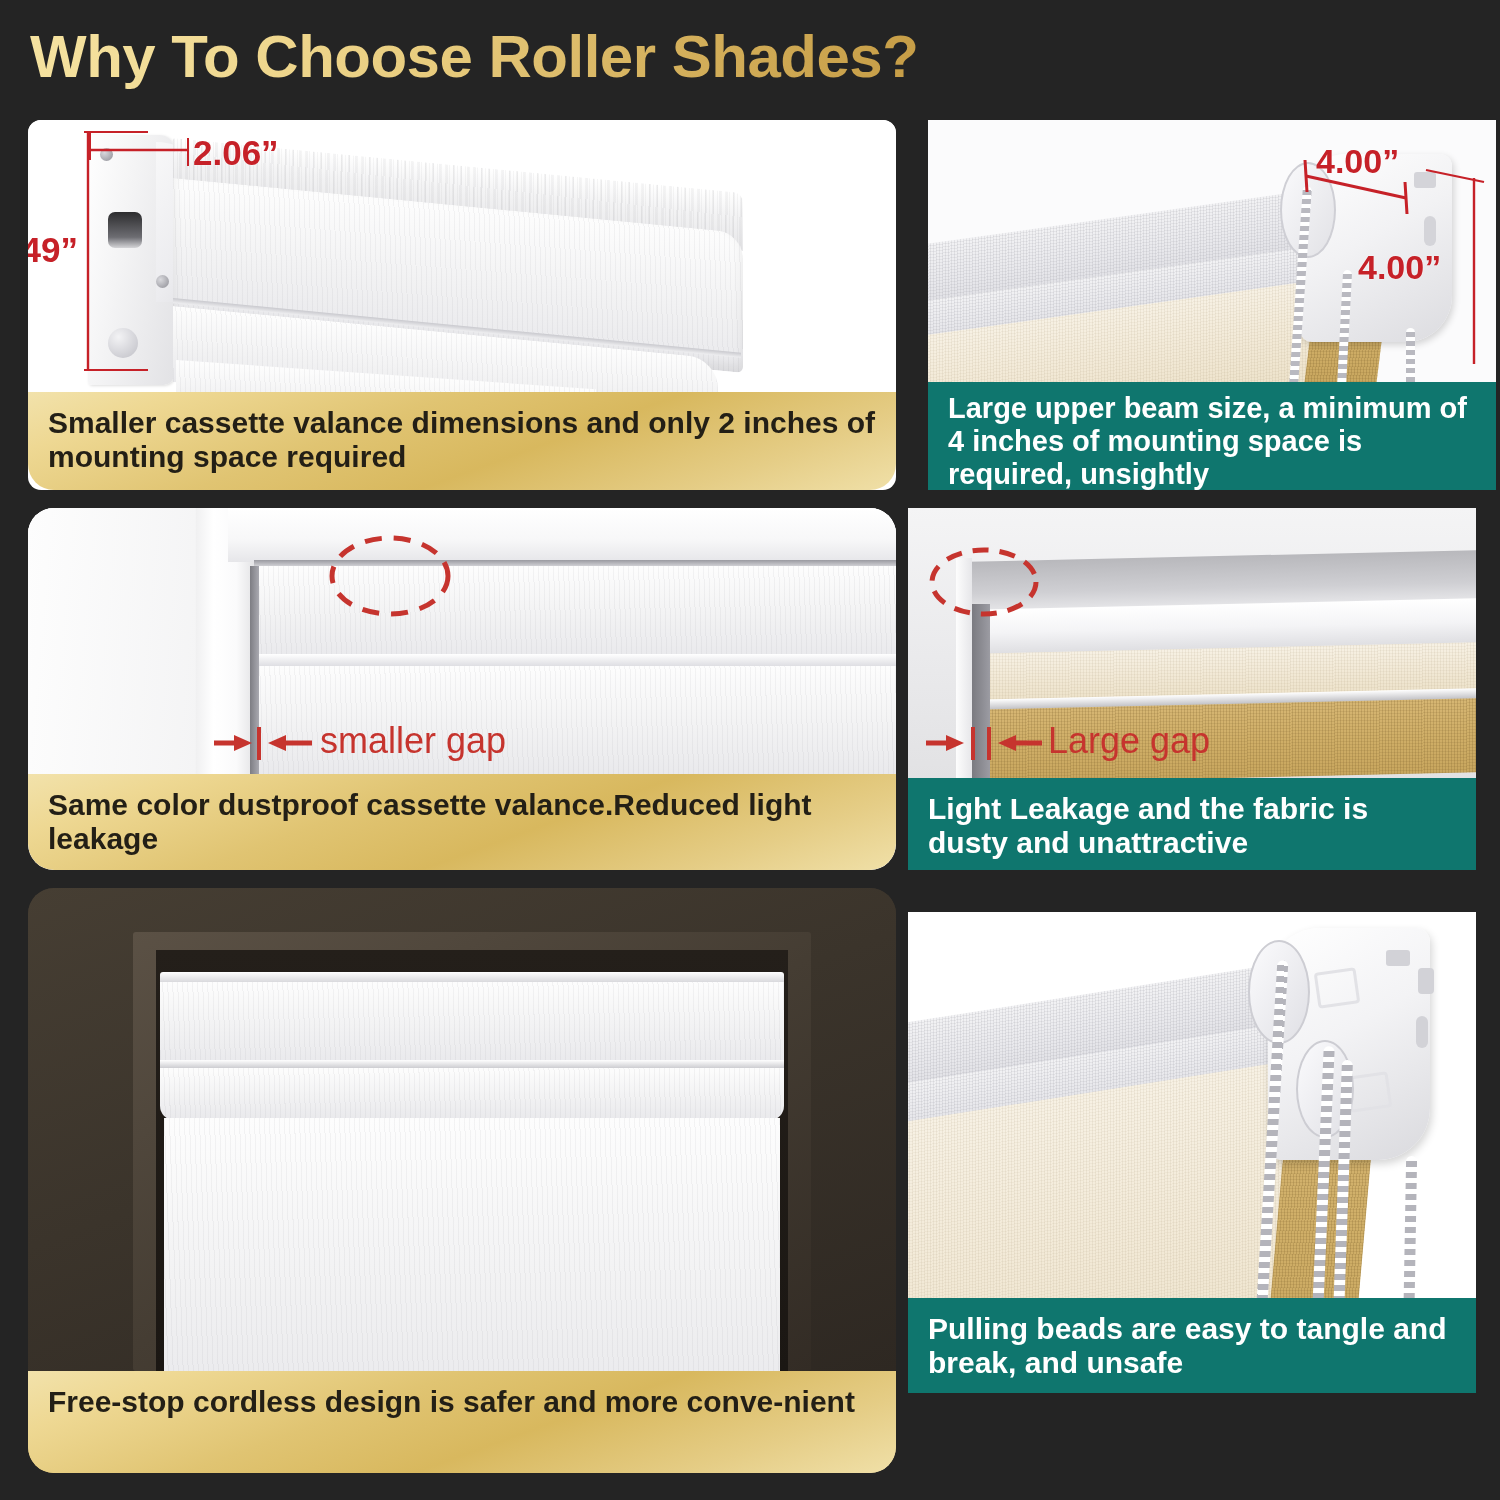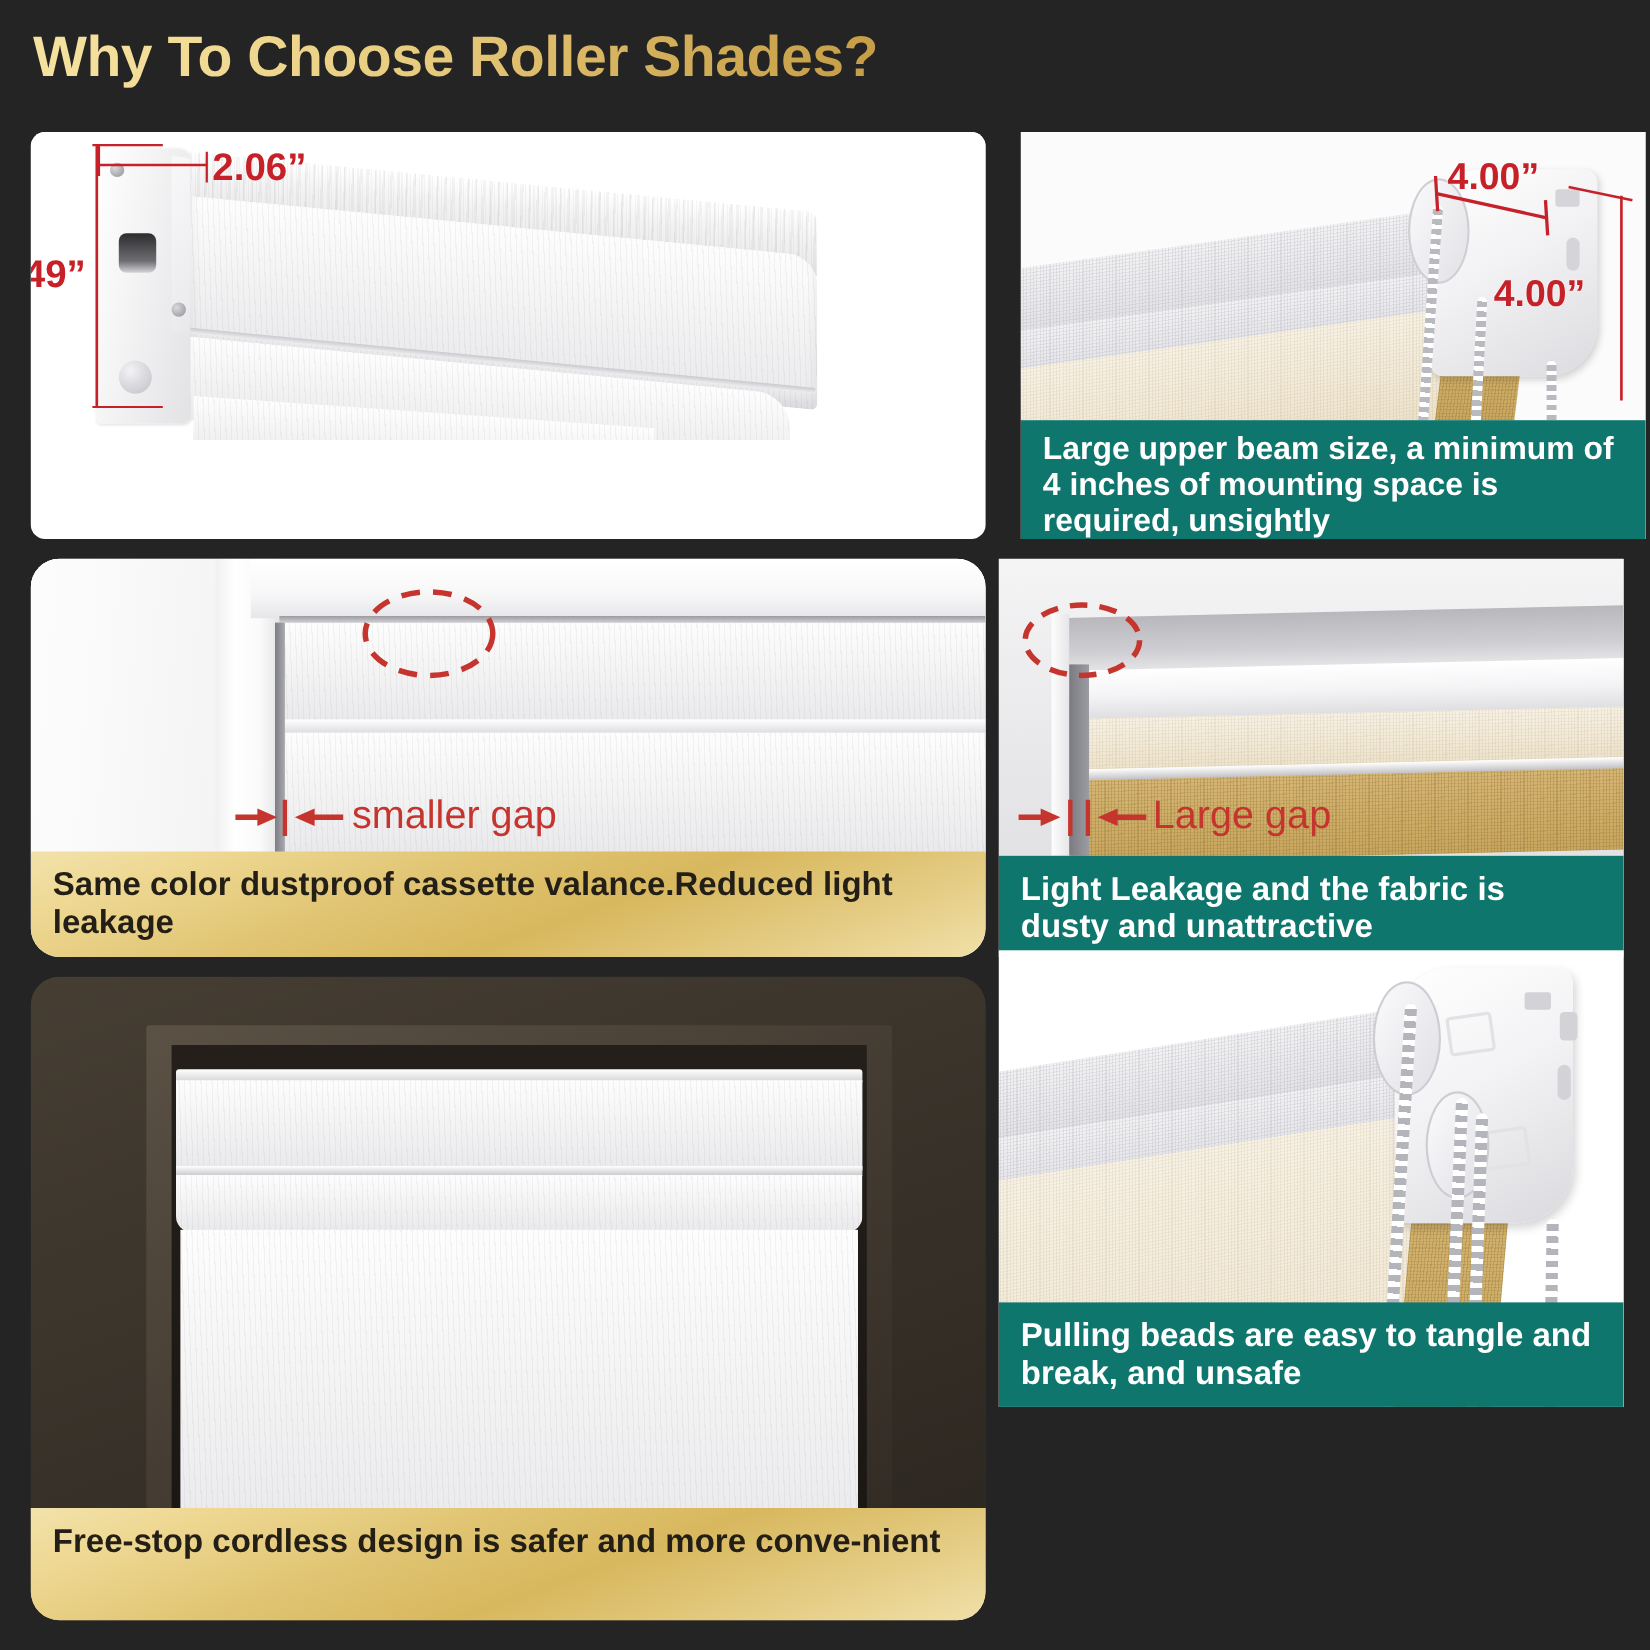--- a/index.html
+++ b/index.html
@@ -17,21 +17,21 @@
     width: 1500px;
     height: 1500px;
     background: #242424;
   }
 
   
   #page-title {
     position: absolute;
     left: 30px;
     top: 22px;
-    font-size: 52px;
+    font-size: 60px;
     font-weight: bold;
     letter-spacing: -0.5px;
     white-space: nowrap;
     background: linear-gradient(100deg, #f5e2a0 0%, #f2dc96 18%, #e8cc7e 45%, #d4b05c 72%, #c69d46 100%);
     -webkit-background-clip: text;
     background-clip: text;
     color: transparent;
     -webkit-text-fill-color: transparent;
     text-shadow: none;
   }
@@ -189,20 +189,23 @@
 
         <line x1="62" y1="30" x2="160" y2="30" stroke="#c62128" stroke-width="2.4"></line>
         <line x1="62" y1="12" x2="62" y2="40" stroke="#c62128" stroke-width="2"></line>
         <line x1="160" y1="18" x2="160" y2="46" stroke="#c62128" stroke-width="2"></line>
       </svg>
 
       <div class="dim-label" style="left:165px; top:13px; font-size:35px;">2.06”</div>
       <div class="dim-label" style="left:-110px; top:110px; font-size:35px; width:160px; text-align:right;">5.49”</div>
     </div>
 
+    <div class="caption caption-good" style="height:98px;">
+      <div class="caption-text" style="font-size:30px;">Smaller cassette valance dimensions and only 2 inches of mounting space required</div>
+    </div>
   </div>
 
   <div class="panel" style="left:928px; top:120px; width:568px; height:370px;">
 
     <div class="photo" style="height:262px; background:#fbfbfc;">
 
       <div class="wall tex-greywhite" style="left:-10px; top:66px; width:420px; height:72px;
                   transform:skewY(-8deg); transform-origin:right top;
                   border-radius:4px;"></div>
 
@@ -412,21 +415,21 @@
 
   <div style="position:absolute; left:156px; top:1402px; width:62px; height:69px;
               background:linear-gradient(90deg,#2a241e,#1d1915);"></div>
   <div style="position:absolute; left:708px; top:1402px; width:76px; height:69px;
               background:linear-gradient(90deg,#1d1915,#2a241e);"></div>
 
   <div class="caption caption-good" style="left:28px; top:1371px; width:868px; height:102px; border-radius:0 0 26px 26px;">
     <div class="caption-text" style="font-size:30px;">Free-stop cordless design is safer and more conve-nient</div>
   </div>
 
-  <div class="panel" style="left:908px; top:864px; width:568px; height:415px;">
+  <div class="panel" style="left:908px; top:912px; width:568px; height:481px;">
 
     <div class="photo" style="height:490px; background:#ffffff;">
 
       <div class="wall tex-greywhite" style="left:-8px; top:48px; width:400px; height:78px;
                   transform:skewY(-9deg); transform-origin:right top;
                   border-radius:4px;"></div>
 
       <div class="wall tex-greywhite" style="left:-8px; top:110px; width:392px; height:60px;
                   transform:skewY(-9deg); transform-origin:right top;"></div>
 

